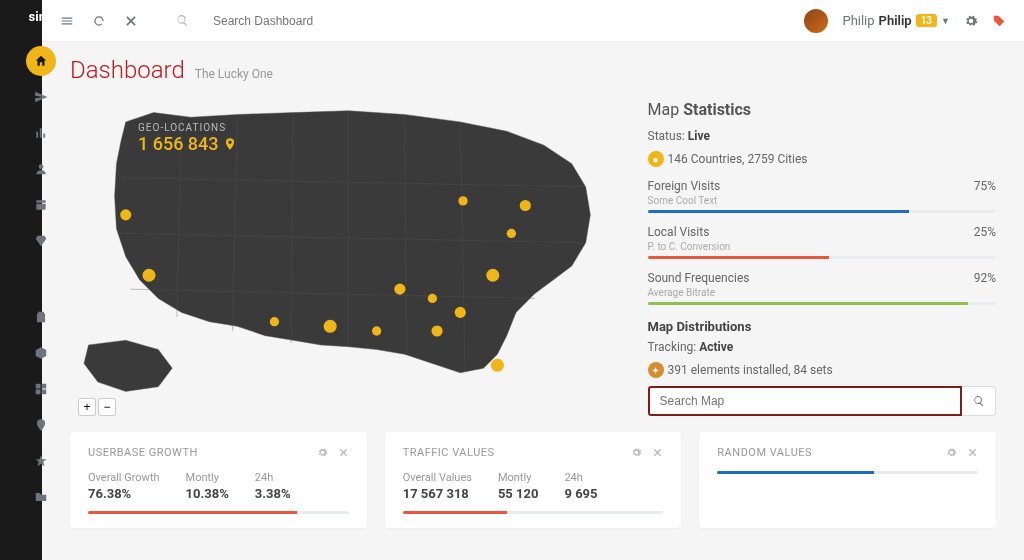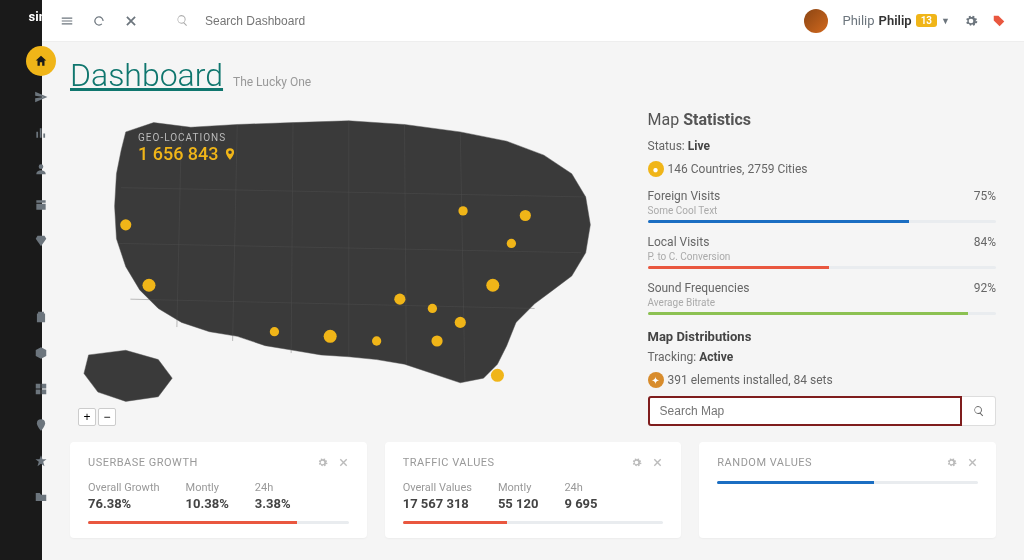--- a/index.html
+++ b/index.html
@@ -8,30 +8,30 @@
 .sidebar { width: 42px; background: #1a1a1a; display: flex; flex-direction: column; align-items: center; padding-top: 10px; position: relative; padding-left: 40px; }
 .brand { color: #fff; font-size: 13px; font-weight: 700; margin-bottom: 20px; line-height: 1; }
 .nav-icon { width: 30px; height: 30px; display: flex; align-items: center; justify-content: center; color: #6c757d; margin: 3px 0; cursor: pointer; border-radius: 50%; }
 .nav-icon.active { background: #f0b518; color: #1a1a1a; }
 .nav-icon svg { width: 14px; height: 14px; fill: currentColor; }
 .main { flex: 1; display: flex; flex-direction: column; background: #f5f5f5; }
 .topbar { height: 42px; background: #fff; display: flex; align-items: center; padding: 0 18px; border-bottom: 1px solid #eee; }
 .topbar-left { display: flex; align-items: center; gap: 18px; }
 .topbar-ic { color: #6c757d; cursor: pointer; display: flex; }
 .topbar-ic svg { width: 14px; height: 14px; fill: currentColor; }
-.search-wrap { display: flex; align-items: center; gap: 16px; margin-left: 20px; color: #aaa; }
+.search-wrap { display: flex; align-items: center; gap: 24px; margin-left: 20px; color: #aaa; }
 .search-wrap input { border: none; outline: none; font-size: 12px; color: #6c757d; width: 150px; }
 .topbar-right { margin-left: auto; display: flex; align-items: center; gap: 14px; }
 .avatar { width: 24px; height: 24px; border-radius: 50%; background: linear-gradient(135deg,#8b4513,#d2691e); }
 .username { font-size: 13px; color: #6c757d; display: flex; align-items: center; gap: 4px; }
 .username b { color: #333; font-weight: 600; }
 .badge { background: #f0b518; color: #fff; font-size: 10px; padding: 1px 5px; border-radius: 3px; font-weight: 600; }
 .caret { font-size: 9px; color: #6c757d; }
 .content { flex: 1; padding: 14px 28px; overflow: hidden; }
-h1 { font-size: 32px; font-weight: 300; color: #0f766e; display: inline-block; text-decoration: underline; }
+h1 { font-size: 24px; font-weight: 300; color: #b91c1c; display: inline-block; }
 .subtitle { font-size: 12px; color: #999; margin-left: 6px; }
 .row1 { display: flex; gap: 20px; margin-top: 8px; }
 .map-box { flex: 1.6; position: relative; }
 .map-label { position: absolute; top: 30px; left: 68px; z-index: 5; }
 .map-label-t { color: #bbb; font-size: 10px; letter-spacing: 1px; }
 .map-count { color: #f0b518; font-size: 18px; font-weight: 500; display: flex; align-items: center; gap: 4px; }
 .map-svg { width: 100%; height: 320px; }
 .map-zoom { position: absolute; bottom: 0; left: 8px; display: flex; gap: 2px; }
 .map-zoom button { width: 18px; height: 18px; border: 1px solid #ccc; background: #fff; font-size: 12px; line-height: 1; cursor: pointer; border-radius: 2px; }
 .stats-box { flex: 1; font-size: 12px; padding-top: 8px; }
@@ -237,21 +237,21 @@
                   <span>75%</span>
                 </div>
                 <div class="prog-sub">Some Cool Text</div>
                 <div class="prog-bar">
                   <div class="prog-fill" style="width:75%;background:#1b6ec2"></div>
                 </div>
               </div>
               <div class="prog-block">
                 <div class="prog-head">
                   <span>Local Visits</span>
-                  <span>84%</span>
+                  <span>25%</span>
                 </div>
                 <div class="prog-sub">P. to C. Conversion</div>
                 <div class="prog-bar">
                   <div class="prog-fill" style="width:52%;background:#e9573f"></div>
                 </div>
               </div>
               <div class="prog-block">
                 <div class="prog-head">
                   <span>Sound Frequencies</span>
                   <span>92%</span>

